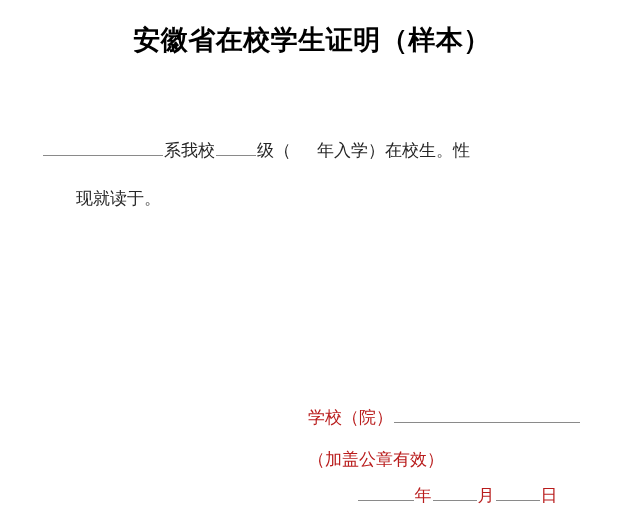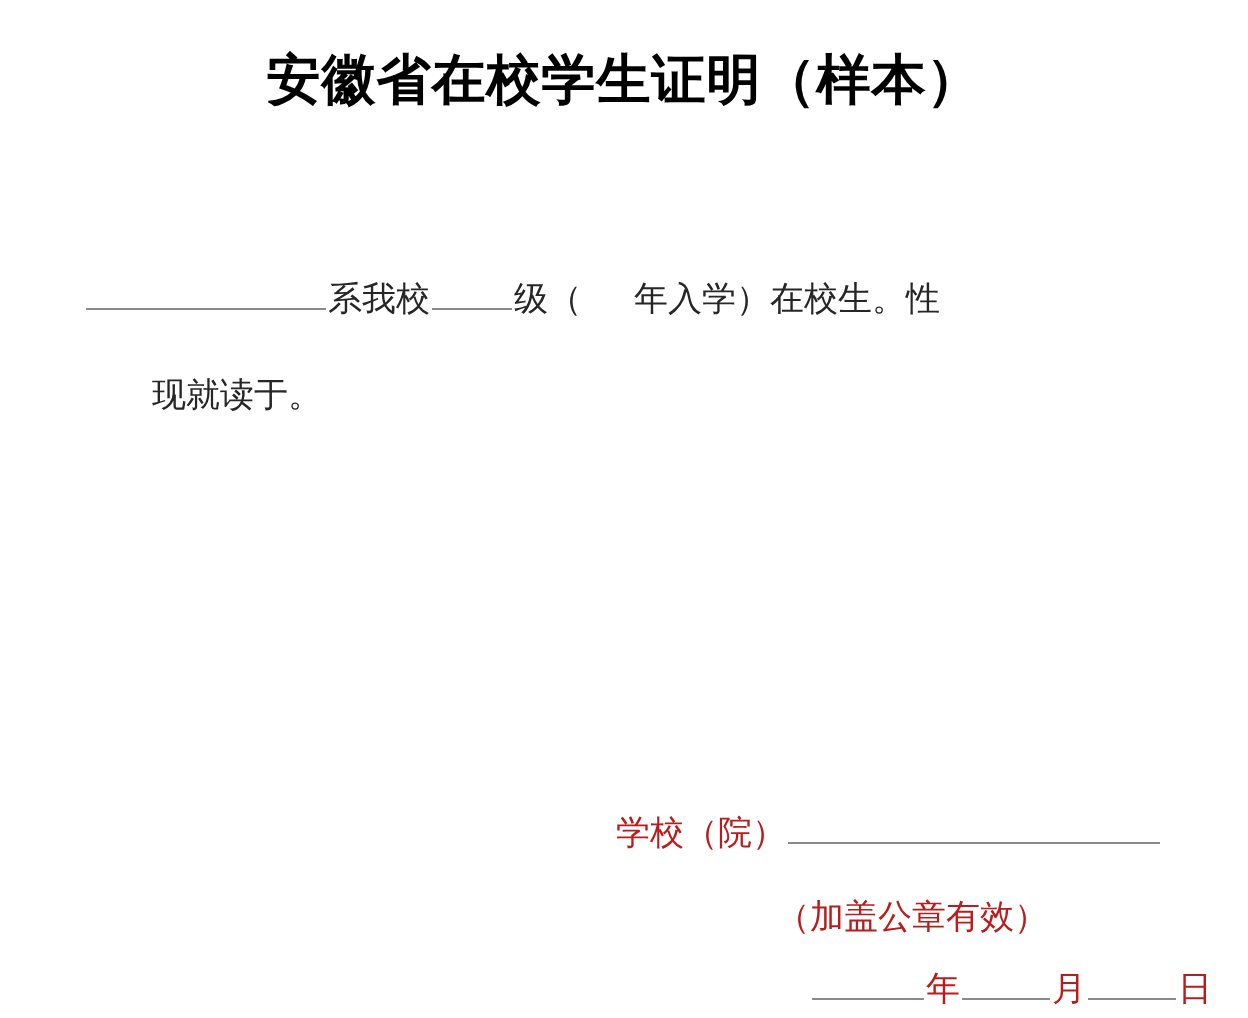--- a/index.html
+++ b/index.html
@@ -99,30 +99,30 @@
     line-height: 42px;
     display: block;
   }
 
   .sign-row .blank.sign-line {
     width: 186px;
   }
 
   .seal-note {
     display: block;
-    text-align: center;
+    text-align: left;
     padding-right: 4px;
     height: 42px;
     line-height: 42px;
     white-space: nowrap;
   }
 
   .date-row {
     display: block;
-    text-align: right;
+    text-align: center;
     padding-right: 2px;
     height: 30px;
     line-height: 30px;
     white-space: nowrap;
   }
   .date-row .blank.d-y { width: 56px; }
   .date-row .blank.d-m { width: 44px; }
   .date-row .blank.d-d { width: 44px; }
 </style>
 </head>

